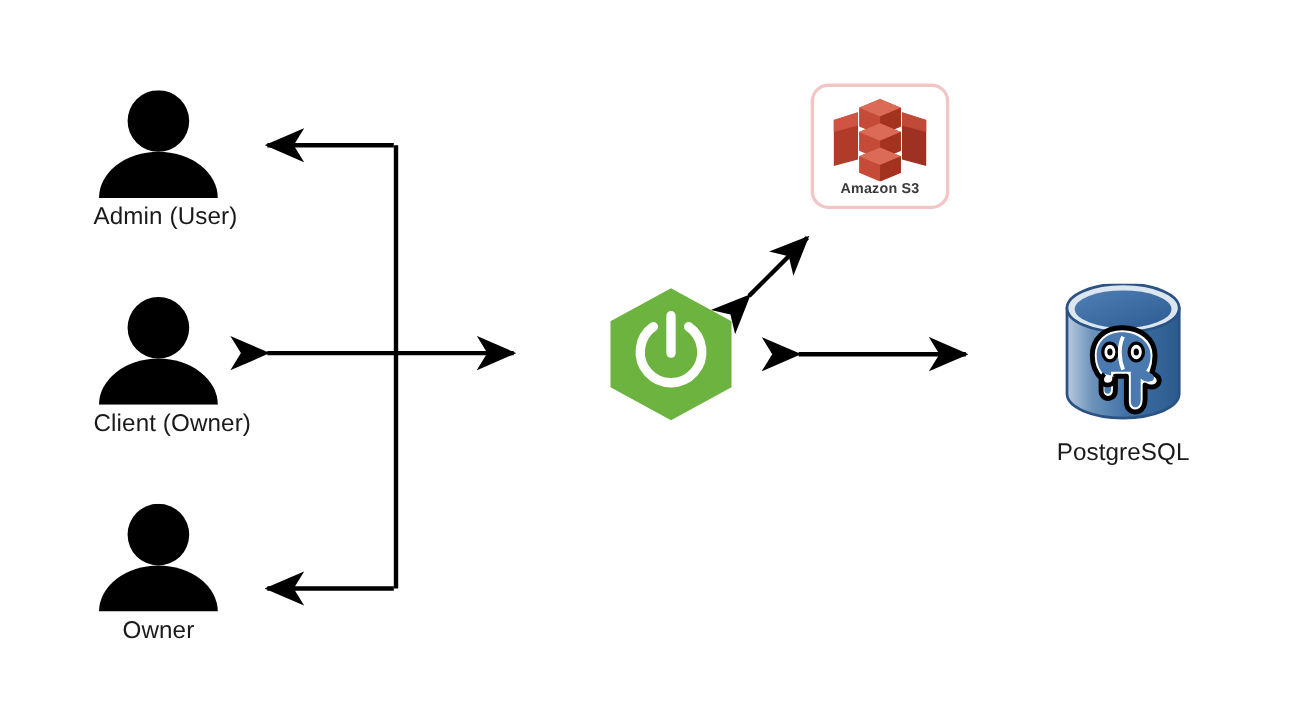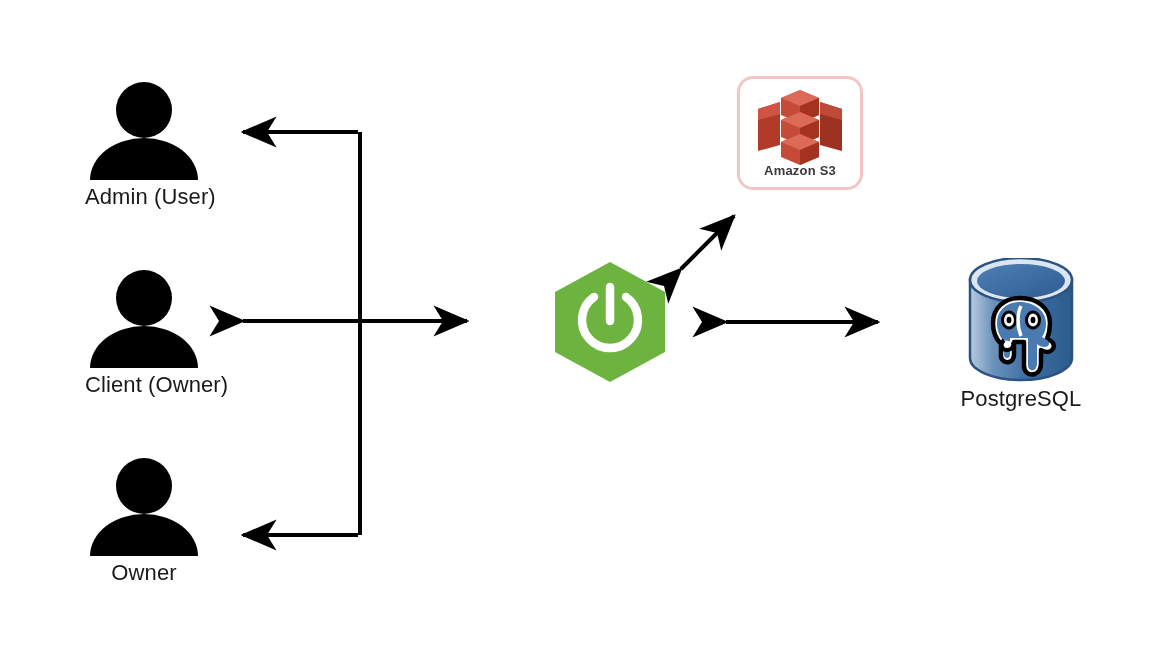--- a/index.html
+++ b/index.html
@@ -57,21 +57,21 @@
     text-align: center;
     font-family: "Liberation Sans", sans-serif;
     font-weight: bold;
     font-size: 13px;
     color: #3a3a3a;
     letter-spacing: 0.2px;
   }
   .pg-label {
     left: 0;
     top: 100%;
-    margin-top: 2px;
+    margin-top: 14px;
   }
   .spring-label {
     left: 0;
     top: 100%;
     margin-top: 8px;
   }
 </style>
 </head>
 <body>
 

